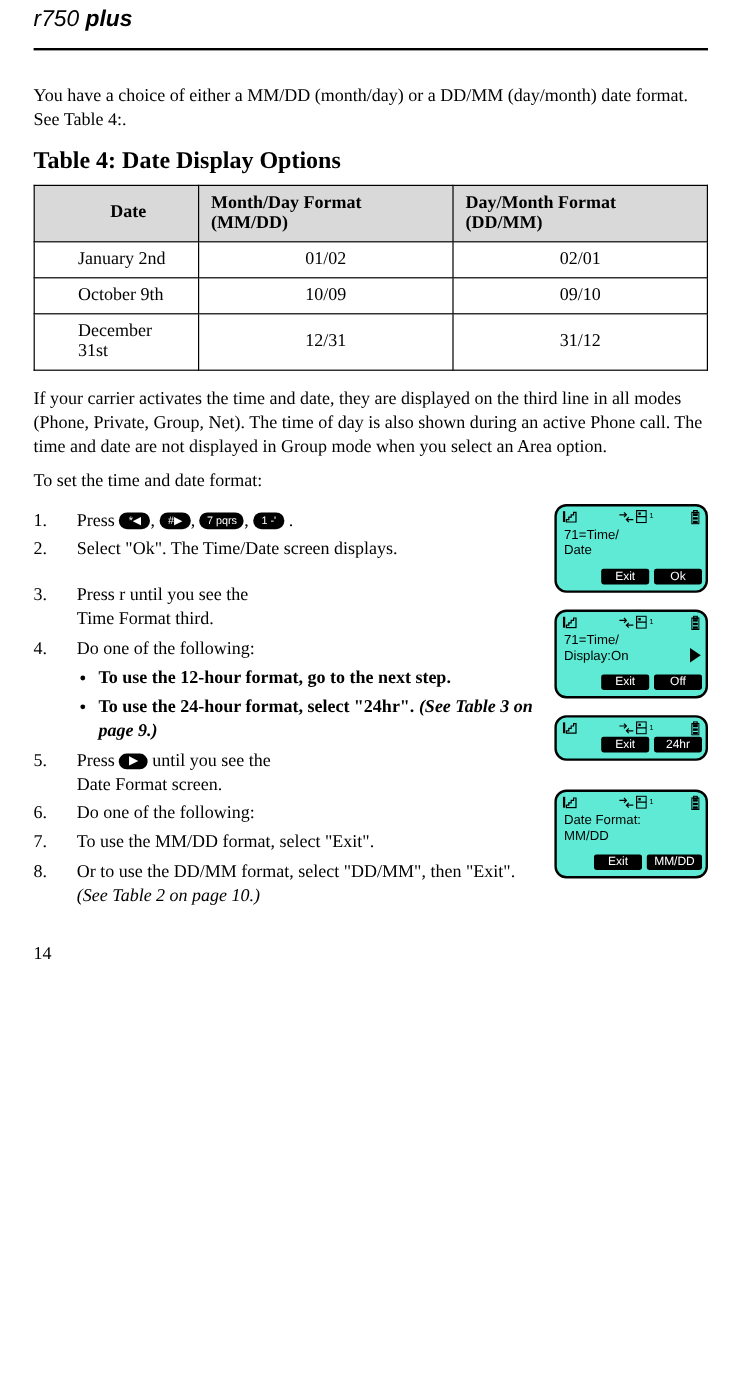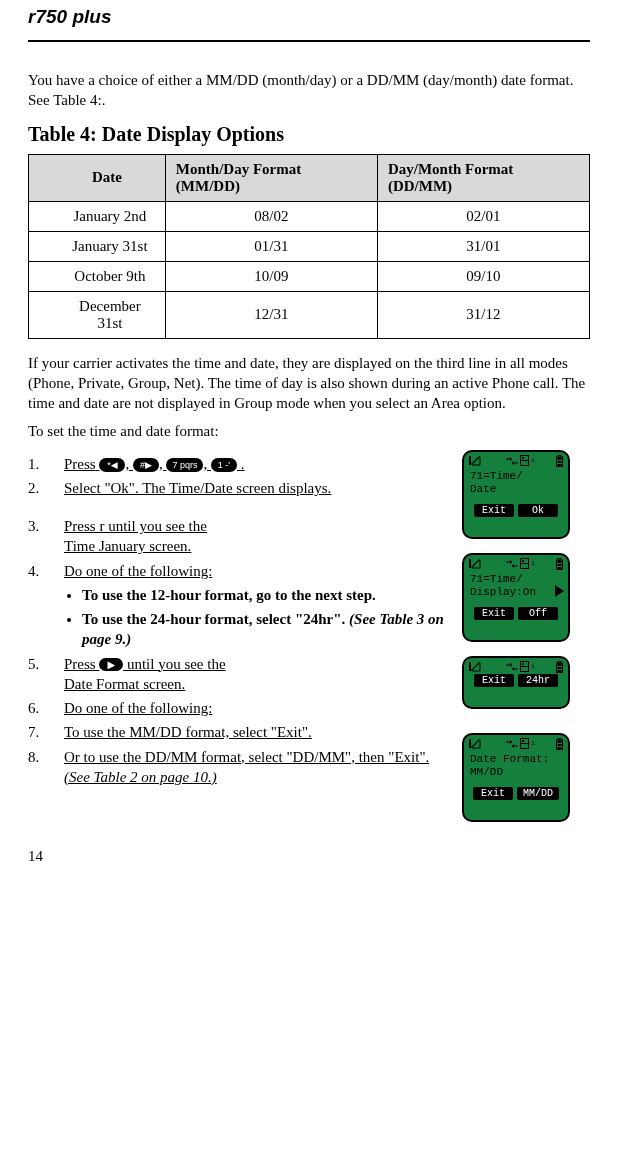--- a/index.html
+++ b/index.html
@@ -13,21 +13,21 @@
   }
   .header {
     font-family: Arial, Helvetica, sans-serif;
     font-weight: bold;
     font-style: italic;
     font-size: 19px;
     padding: 6px 0;
   }
   .header .model {
     font-style: italic;
-    font-weight: 700;
+    font-weight: 400;
   }
   .hr {
     border: 0;
     border-top: 2px solid #000;
     margin: 6px 0 28px 0;
   }
   .intro {
     margin: 0 0 12px 0;
     line-height: 1.35;
   }
@@ -53,21 +53,21 @@
   }
   table.data th:first-child {
     text-align: center;
     padding-left: 30px;
   }
   table.data td {
     text-align: center;
     font-size: 15px;
   }
   table.data td:first-child {
-    text-align: center;
+    text-align: left;
     padding-left: 36px;
   }
   p.para {
     margin: 8px 0;
     line-height: 1.35;
   }
   .col-wrap {
     display: flex;
     gap: 10px;
   }
@@ -78,21 +78,20 @@
     width: 128px;
     display: flex;
     flex-direction: column;
     gap: 14px;
   }
   ol.steps {
     padding-left: 0;
     margin: 4px 0;
     list-style: none;
     counter-reset: step 0;
-    text-decoration: underline;
   }
   ol.steps > li {
     counter-increment: step;
     position: relative;
     padding-left: 36px;
     margin: 4px 0;
     line-height: 1.35;
   }
   ol.steps > li::before {
     content: counter(step) ".";
@@ -134,26 +133,26 @@
     font-family: Arial, sans-serif;
     font-size: 10px;
     padding: 0 8px;
     line-height: 13px;
     vertical-align: 1px;
   }
   
   .screen {
     border: 2px solid #000;
     border-radius: 10px;
-    font-family: Liberation Mono, monospace;
+    font-family: Liberation Sans, sans-serif;
     font-size: 11px;
     overflow: hidden;
-    width: 108px;
+    width: 128px;
     box-sizing: border-box;
-    background: #15803d;
+    background: #5eead4;
   }
   .screen .sbar {
     display: flex;
     justify-content: space-between;
     align-items: center;
     padding: 3px 5px 1px 5px;
     font-size: 10px;
   }
   .screen .sbar svg { display: block; }
   .screen .sbody {
@@ -166,22 +165,22 @@
     position: absolute;
     right: 4px;
     top: 14px;
     width: 0; height: 0;
     border-top: 6px solid transparent;
     border-bottom: 6px solid transparent;
     border-left: 9px solid #000;
   }
   .screen .sbtns {
     display: flex;
-    justify-content: center;
-    padding: 0 3px 20px 3px;
+    justify-content: flex-end;
+    padding: 0 3px 5px 3px;
     gap: 4px;
   }
   .screen .btn {
     background: #000;
     color: #fff;
     font-size: 10px;
     padding: 1px 6px;
     border-radius: 2px;
     min-width: 28px;
     text-align: center;
@@ -208,27 +207,22 @@
   <thead>
     <tr>
       <th>Date</th>
       <th>Month/Day Format (MM/DD)</th>
       <th>Day/Month Format (DD/MM)</th>
     </tr>
   </thead>
   <tbody>
     <tr>
       <td>January 2nd</td>
-      <td>08/02</td>
+      <td>01/02</td>
       <td>02/01</td>
-    </tr>
-    <tr>
-      <td>January 31st</td>
-      <td>01/31</td>
-      <td>31/01</td>
     </tr>
     <tr>
       <td>October 9th</td>
       <td>10/09</td>
       <td>09/10</td>
     </tr>
     <tr>
       <td>December 31st</td>
       <td>12/31</td>
       <td>31/12</td>
@@ -250,21 +244,21 @@
         <span class="key">1 -'</span>
         <span>.</span>
       </li>
       <li>Select "Ok". The Time/Date screen displays.</li>
     </ol>
 
 
     <ol class="steps" style="counter-reset: step 2; margin-top:18px">
       <li>
         <span>Press r until you see the</span><br>
-        <span>Time January screen.</span>
+        <span>Time Format third.</span>
       </li>
       <li>Do one of the following:</li>
     </ol>
     <ul class="bullets">
       <li>To use the 12-hour format, go to the next step.</li>
       <li>
         <span>To use the 24-hour format, select "24hr". </span><span class="italic">(See Table 3 on page 9.)</span>
       </li>
     </ul>
     <ol class="steps" style="counter-reset: step 4">

